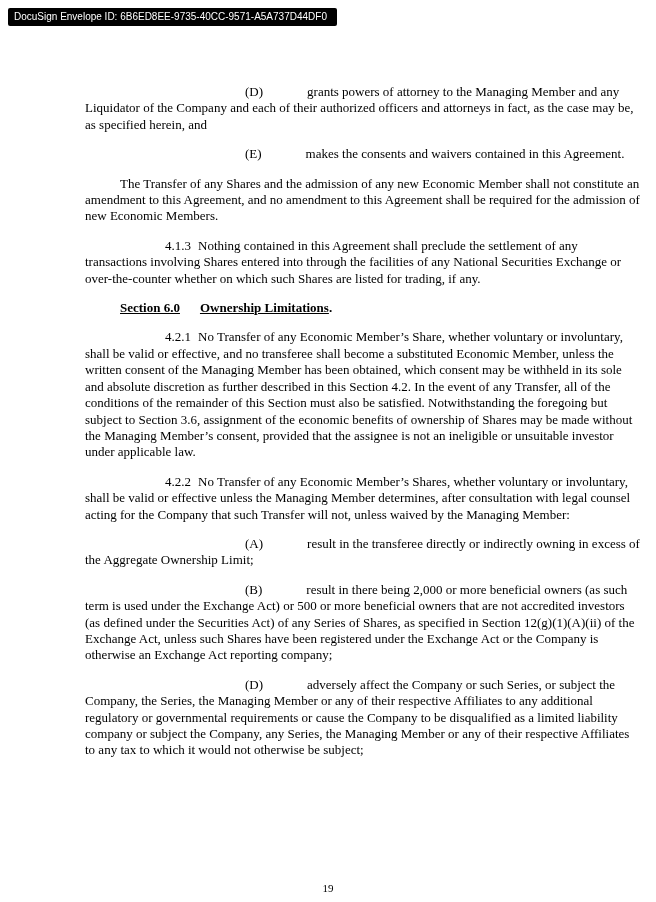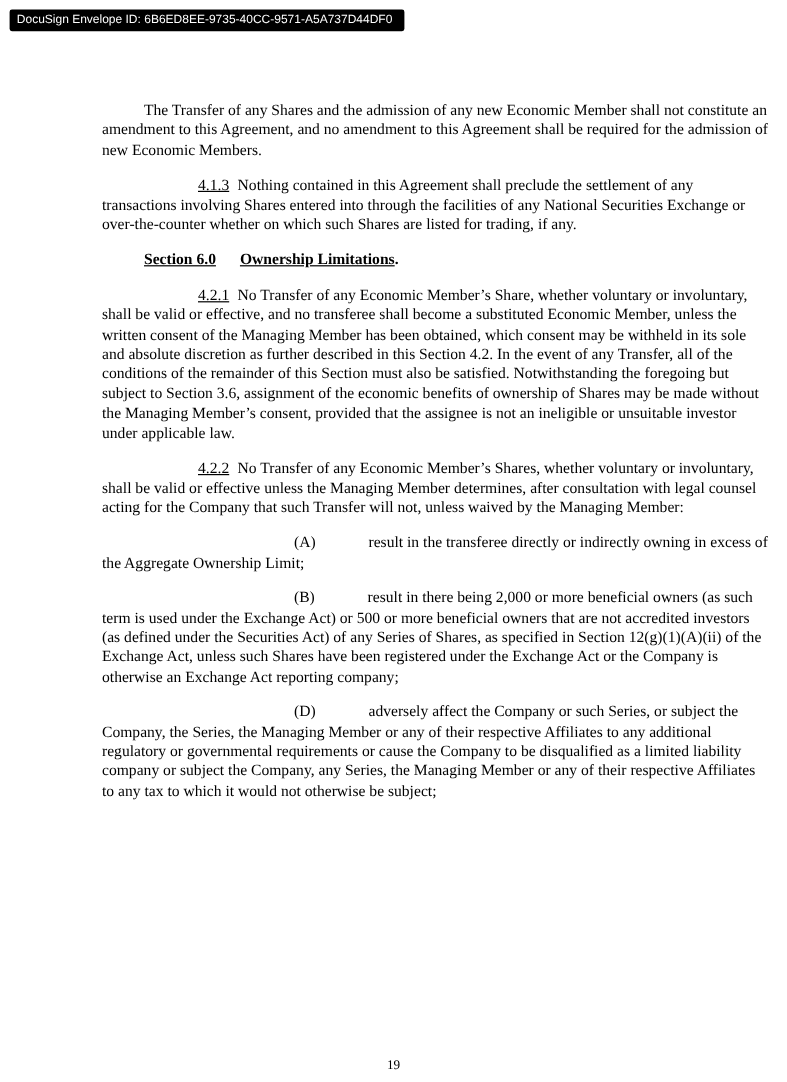--- a/index.html
+++ b/index.html
@@ -38,21 +38,21 @@
   .content p { margin: 0 0 13px 0; }
   .content p:last-child { margin-bottom: 0; font-family: Liberation Serif, serif; }
 
   .indent-clause { text-indent: 160px; }   
   .indent-half   { text-indent: 35px; }    
   .indent-num    { text-indent: 80px; }    
 
   .tab-44 { display: inline-block; width: 44px; }
   .tab-20 { display: inline-block; width: 20px; }
 
-  .sec-num { margin-right: 7px; text-decoration: underline; }
+  .sec-num { margin-right: 7px; }
 
   .heading { font-weight: bold; }
   .u { text-decoration: underline; }
 
   .footer {
     position: absolute;
     bottom: 8px; left: 0;
     width: 100%;
     text-align: center;
     font-size: 11px;
@@ -62,21 +62,23 @@
 <body>
 
 <div class="page">
 
   <div class="docusign-bar">
     <span>DocuSign Envelope ID: 6B6ED8EE-9735-40CC-9571-A5A737D44DF0</span>
   </div>
 
   <div class="content">
 
+    <p class="indent-clause"><span>(D)</span><span class="tab-44"></span><span>grants powers of attorney to the Managing Member and any Liquidator of the Company and each of their authorized officers and attorneys in fact, as the case may be, as specified herein, and</span></p>
 
+    <p class="indent-clause"><span>(E)</span><span class="tab-44"></span><span>makes the consents and waivers contained in this Agreement.</span></p>
 
     <p class="indent-half"><span>The Transfer of any Shares and the admission of any new Economic Member shall not constitute an amendment to this Agreement, and no amendment to this Agreement shall be required for the admission of new Economic Members.</span></p>
 
     <p class="indent-num"><span class="sec-num">4.1.3</span><span>Nothing contained in this Agreement shall preclude the settlement of any transactions involving Shares entered into through the facilities of any National Securities Exchange or over-the-counter whether on which such Shares are listed for trading, if any.</span></p>
 
     <p class="indent-half heading"><span class="u">Section 6.0</span><span class="tab-20"></span><span class="u">Ownership Limitations</span><span>.</span></p>
 
     <p class="indent-num"><span class="sec-num">4.2.1</span><span>No Transfer of any Economic Member’s Share, whether voluntary or involuntary, shall be valid or effective, and no transferee shall become a substituted Economic Member, unless the written consent of the Managing Member has been obtained, which consent may be withheld in its sole and absolute discretion as further described in this Section 4.2. In the event of any Transfer, all of the conditions of the remainder of this Section must also be satisfied. Notwithstanding the foregoing but subject to Section 3.6, assignment of the economic benefits of ownership of Shares may be made without the Managing Member’s consent, provided that the assignee is not an ineligible or unsuitable investor under applicable law.</span></p>
 
     <p class="indent-num"><span class="sec-num">4.2.2</span><span>No Transfer of any Economic Member’s Shares, whether voluntary or involuntary, shall be valid or effective unless the Managing Member determines, after consultation with legal counsel acting for the Company that such Transfer will not, unless waived by the Managing Member:</span></p>

